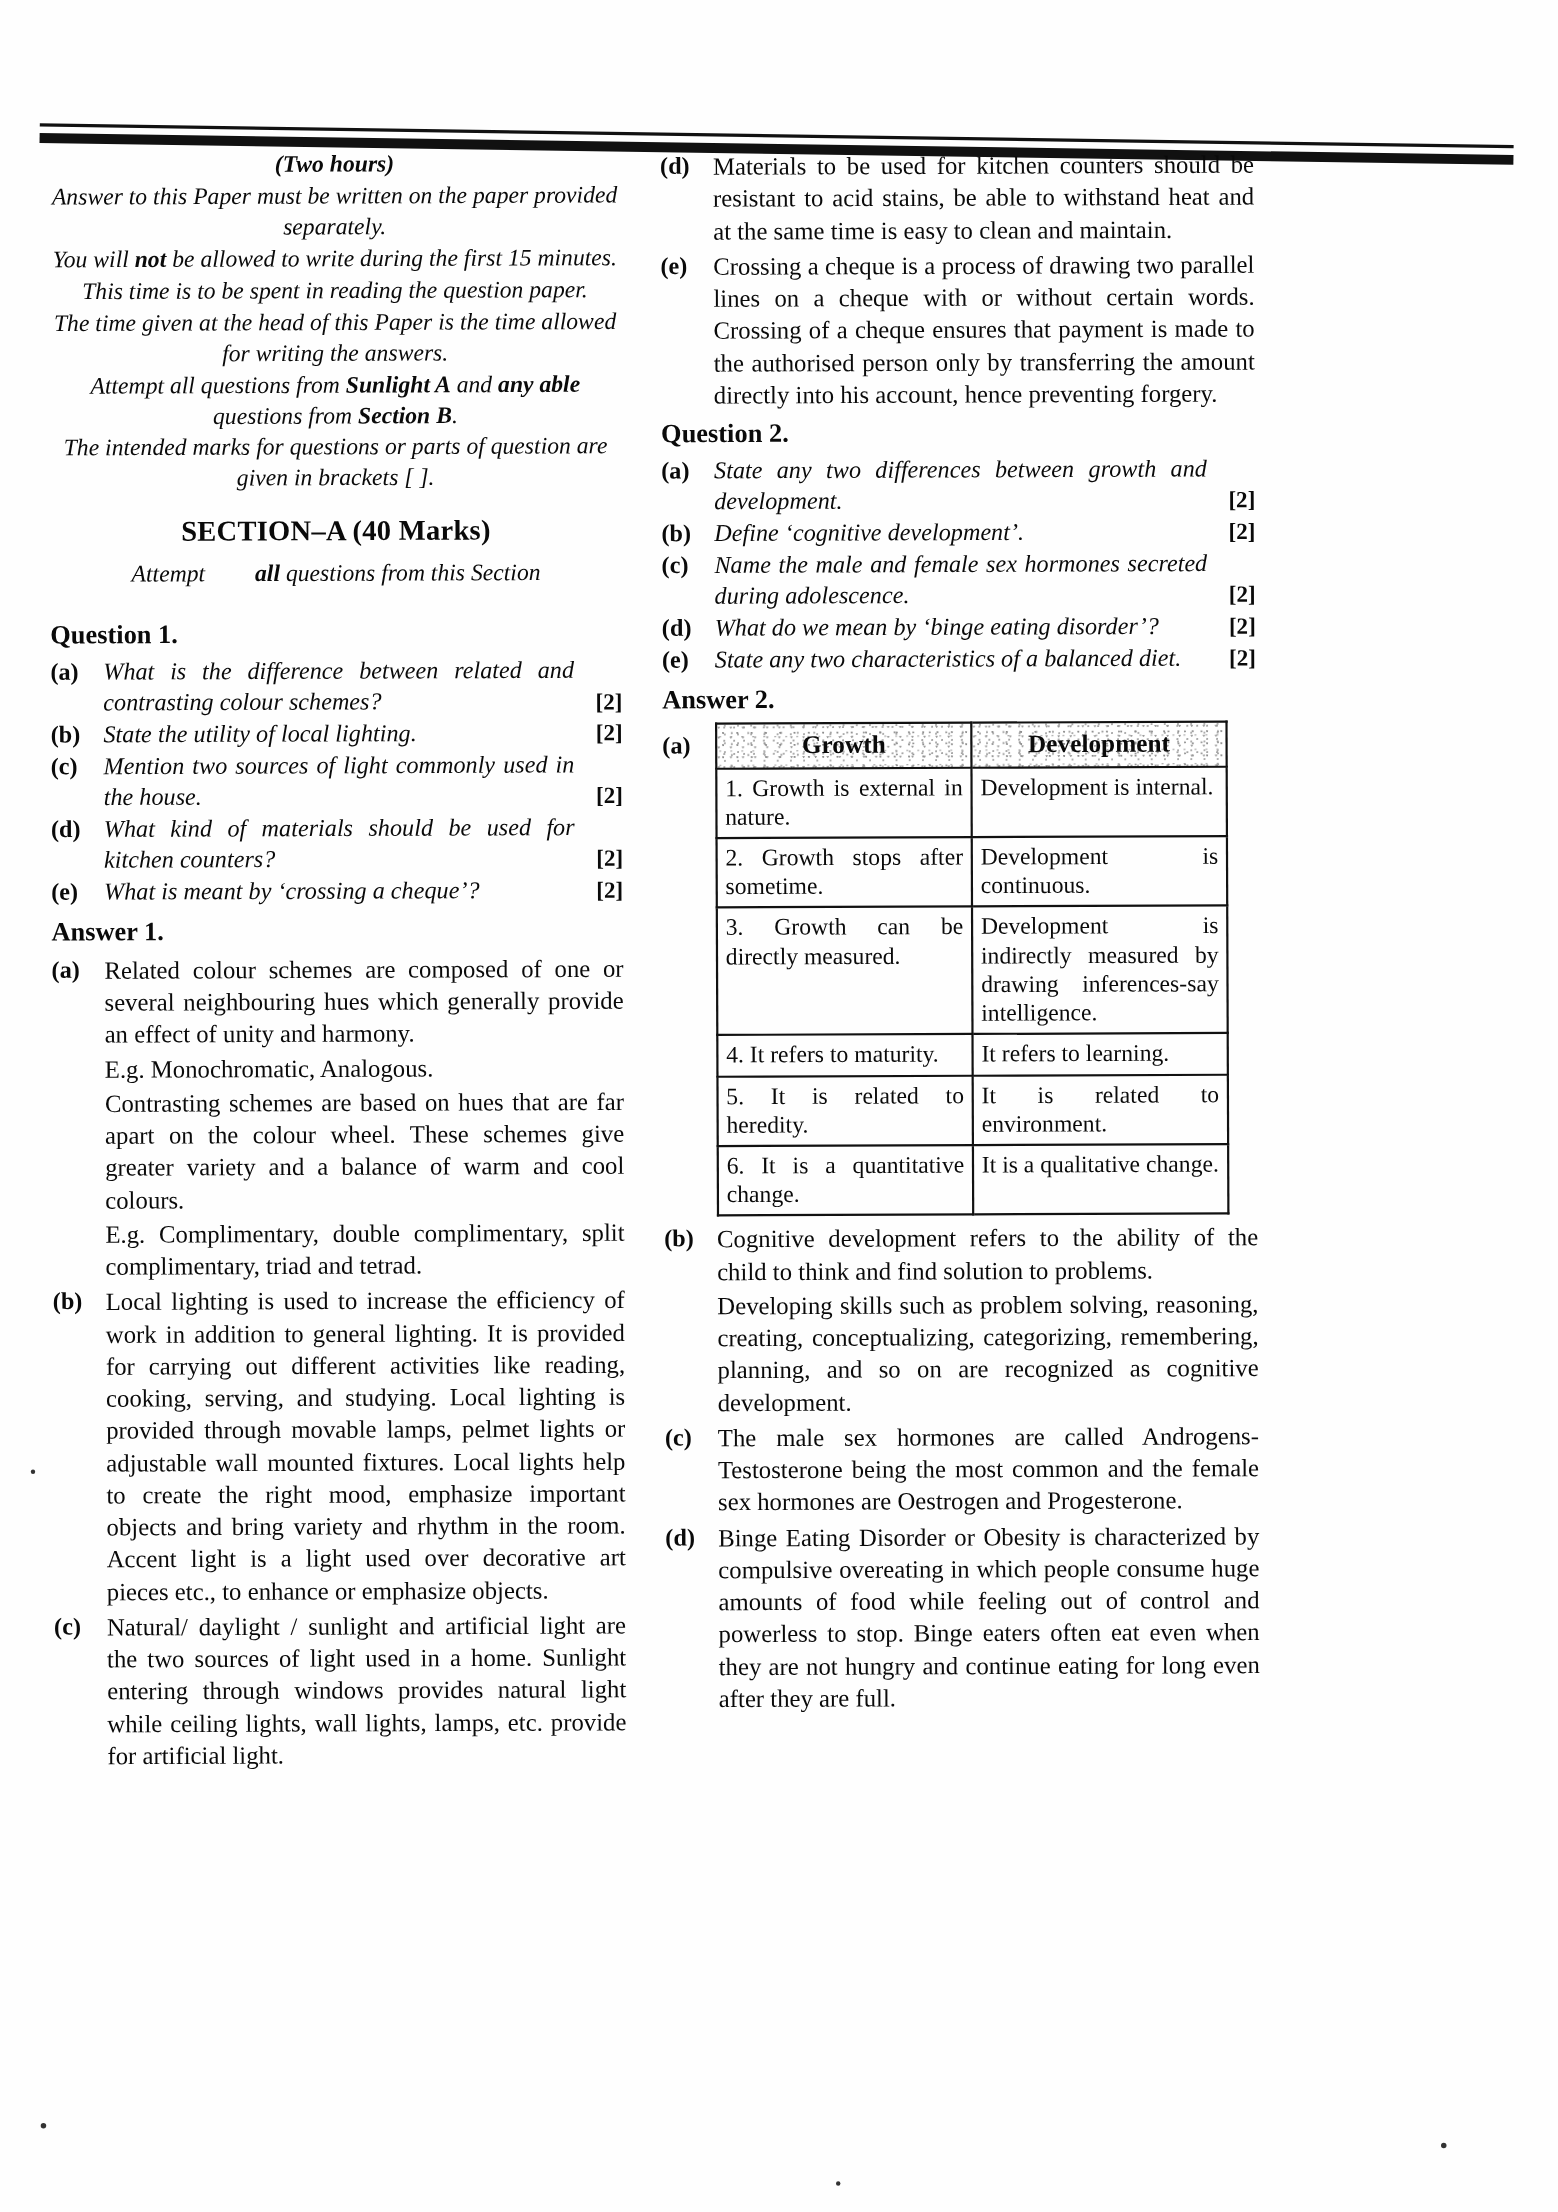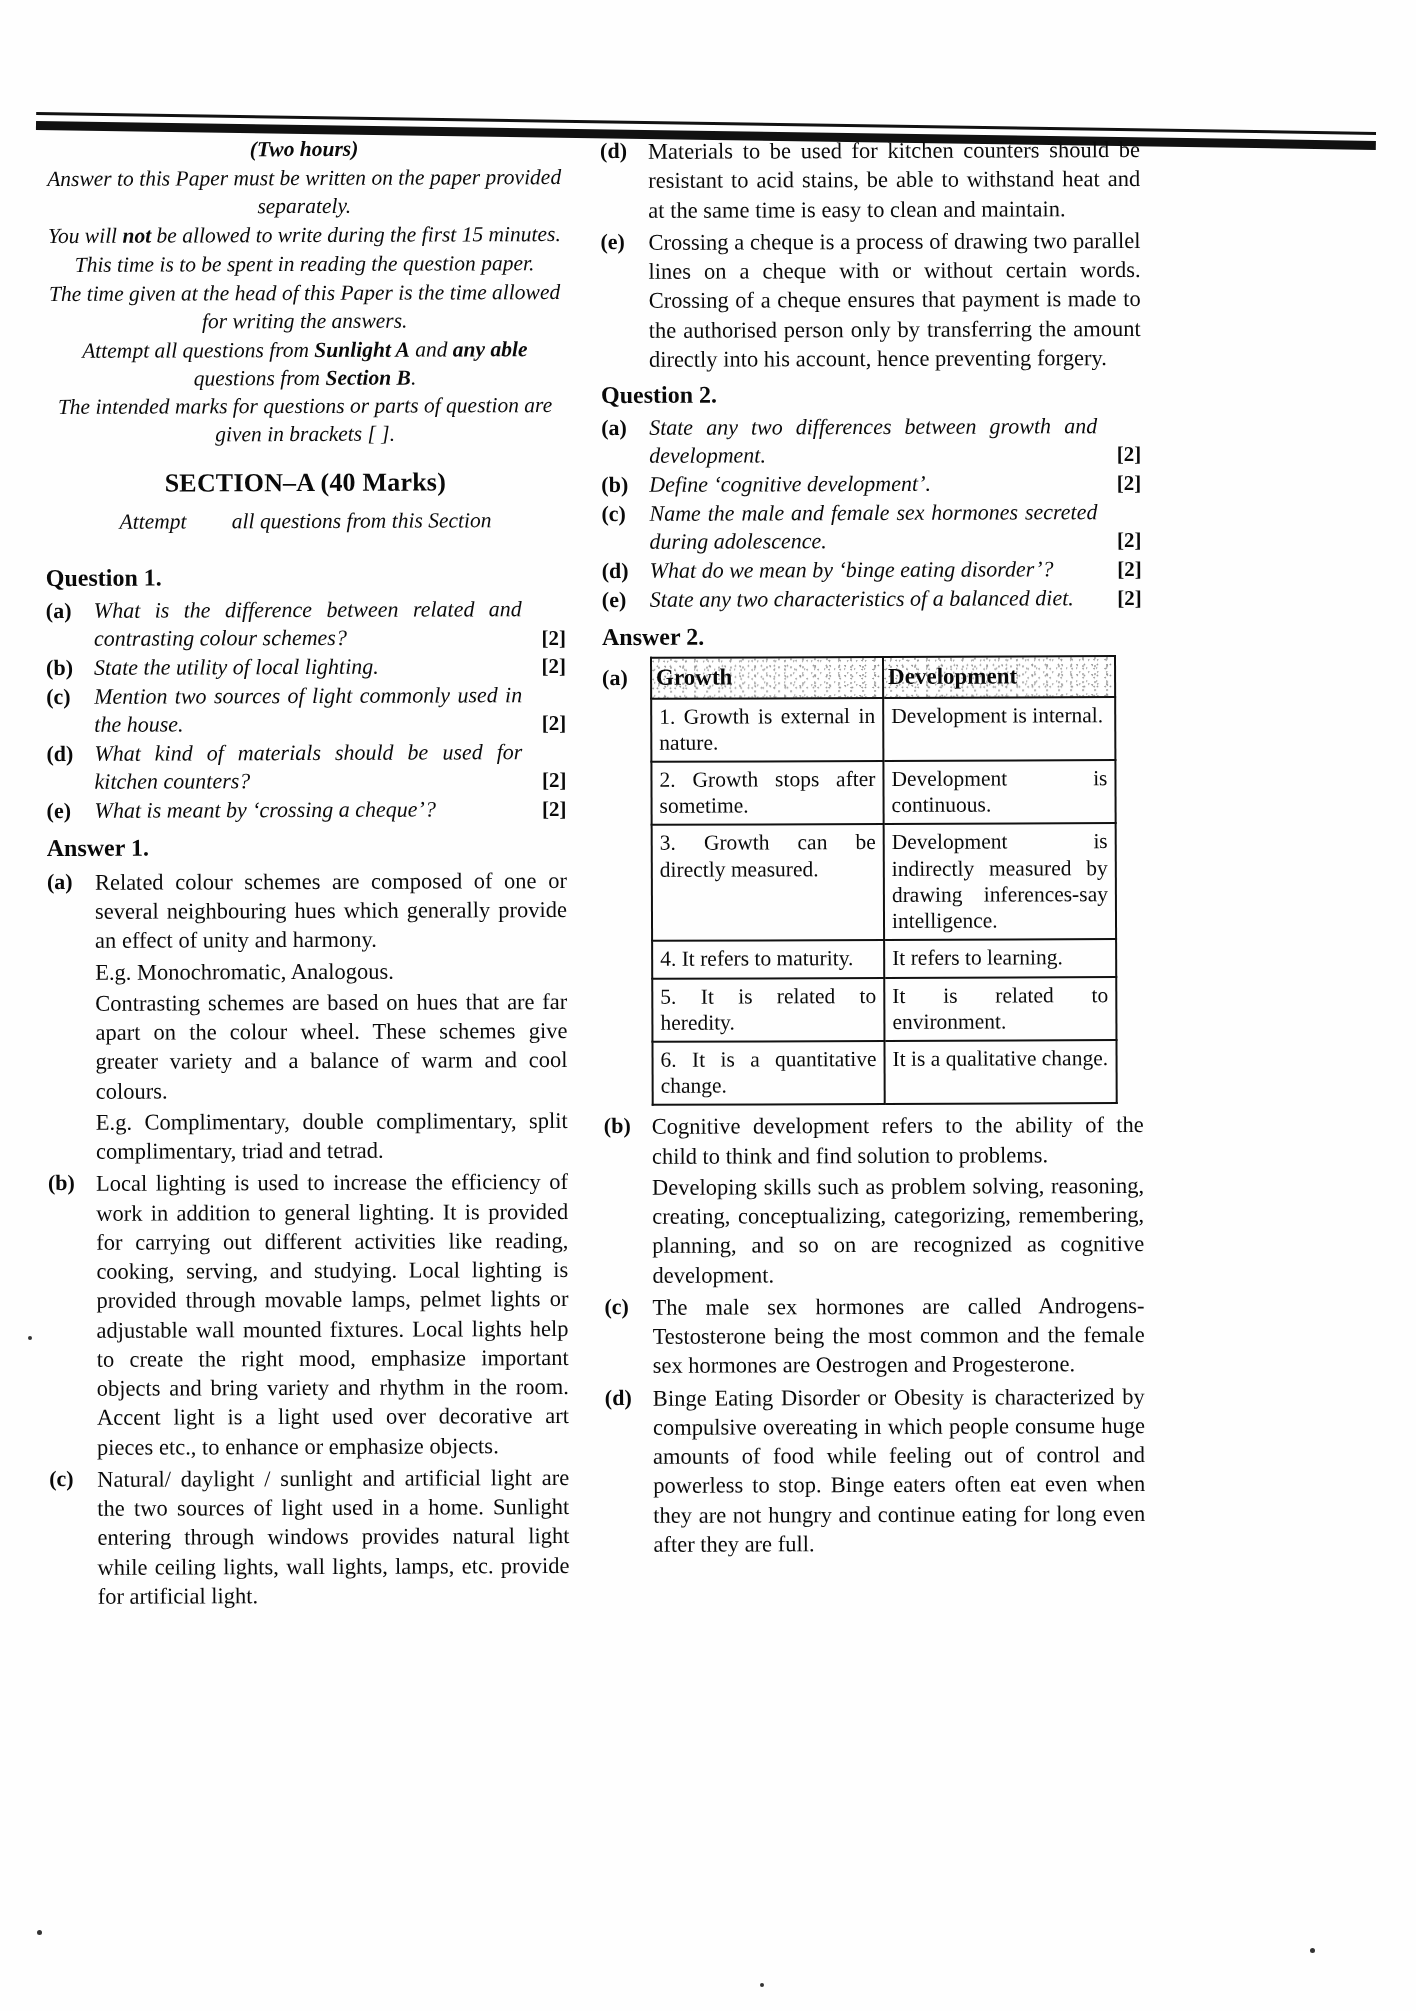--- a/index.html
+++ b/index.html
@@ -32,21 +32,21 @@
   .instr{
     font-style:italic;font-size:21.5px;line-height:1.30;text-align:center;
   }
   .instr p{margin:0 0 1px 0;}
   .instr b{font-weight:bold;}
   .section-head{
     text-align:center;font-weight:bold;font-size:26px;margin:19px 0 11px 0;
     letter-spacing:.2px;
   }
   .section-sub{text-align:center;font-style:italic;font-size:21.5px;margin:0 0 30px 0;}
-  .section-sub b{font-weight:normal;margin-left:40px;}
+  .section-sub b{font-weight:bold;margin-left:40px;}
 
   .q-head{font-weight:bold;font-size:24px;margin:6px 0 5px 0;}
   .a-head{font-weight:bold;font-size:24px;margin:10px 0 6px 0;}
 
   
   .row{display:flex;align-items:flex-start;margin-bottom:1px;}
   .lbl{flex:0 0 48px;font-weight:bold;font-size:22px;line-height:1.26;padding-top:0px;}
   .body-q{
     flex:1 1 auto;font-style:italic;font-size:22px;line-height:1.27;
     text-align:justify;text-justify:inter-word;
@@ -66,21 +66,21 @@
   .tbl-lbl{flex:0 0 48px;font-weight:bold;font-size:22px;padding-top:8px;}
   table.cmp{
     border-collapse:collapse;width:466px;table-layout:fixed;
     font-size:21.5px;line-height:1.22;
   }
   table.cmp td,table.cmp th{
     border:2px solid #111;padding:4px 7px 5px 7px;vertical-align:top;
     text-align:justify;text-justify:inter-word;
   }
   table.cmp th{
-    font-weight:bold;font-size:23px;padding:5px 4px 6px 4px;
+    text-align:center;font-weight:bold;font-size:23px;padding:5px 4px 6px 4px;
     background-color:#ffffff;
     background-image:
       radial-gradient(circle at 12% 28%, #9a9a9a 0.8px, transparent 1.1px),
       radial-gradient(circle at 42% 68%, #8d8d8d 0.8px, transparent 1.1px),
       radial-gradient(circle at 73% 22%, #a5a5a5 0.8px, transparent 1.1px),
       radial-gradient(circle at 88% 77%, #949494 0.8px, transparent 1.1px),
       radial-gradient(circle at 27% 84%, #b0b0b0 0.7px, transparent 1px),
       radial-gradient(circle at 58% 12%, #acacac 0.7px, transparent 1px);
     background-size:11px 9px,13px 11px,9px 12px,15px 10px,10px 13px,12px 8px;
   }

